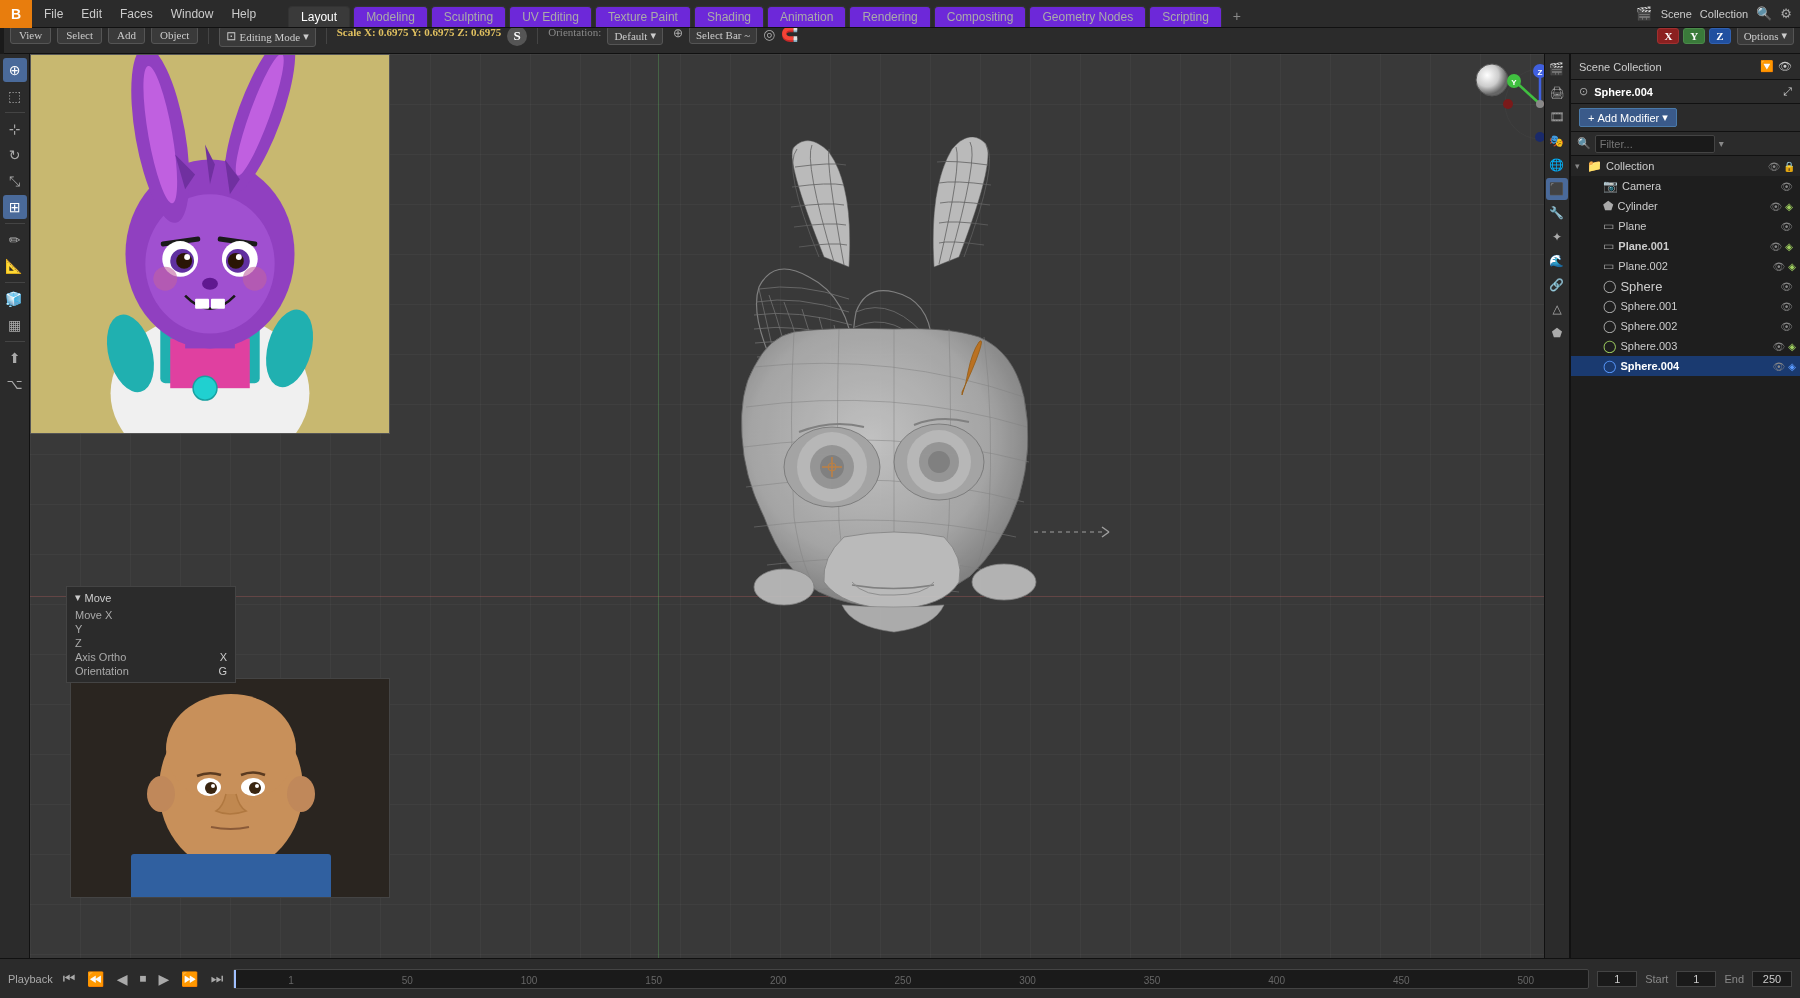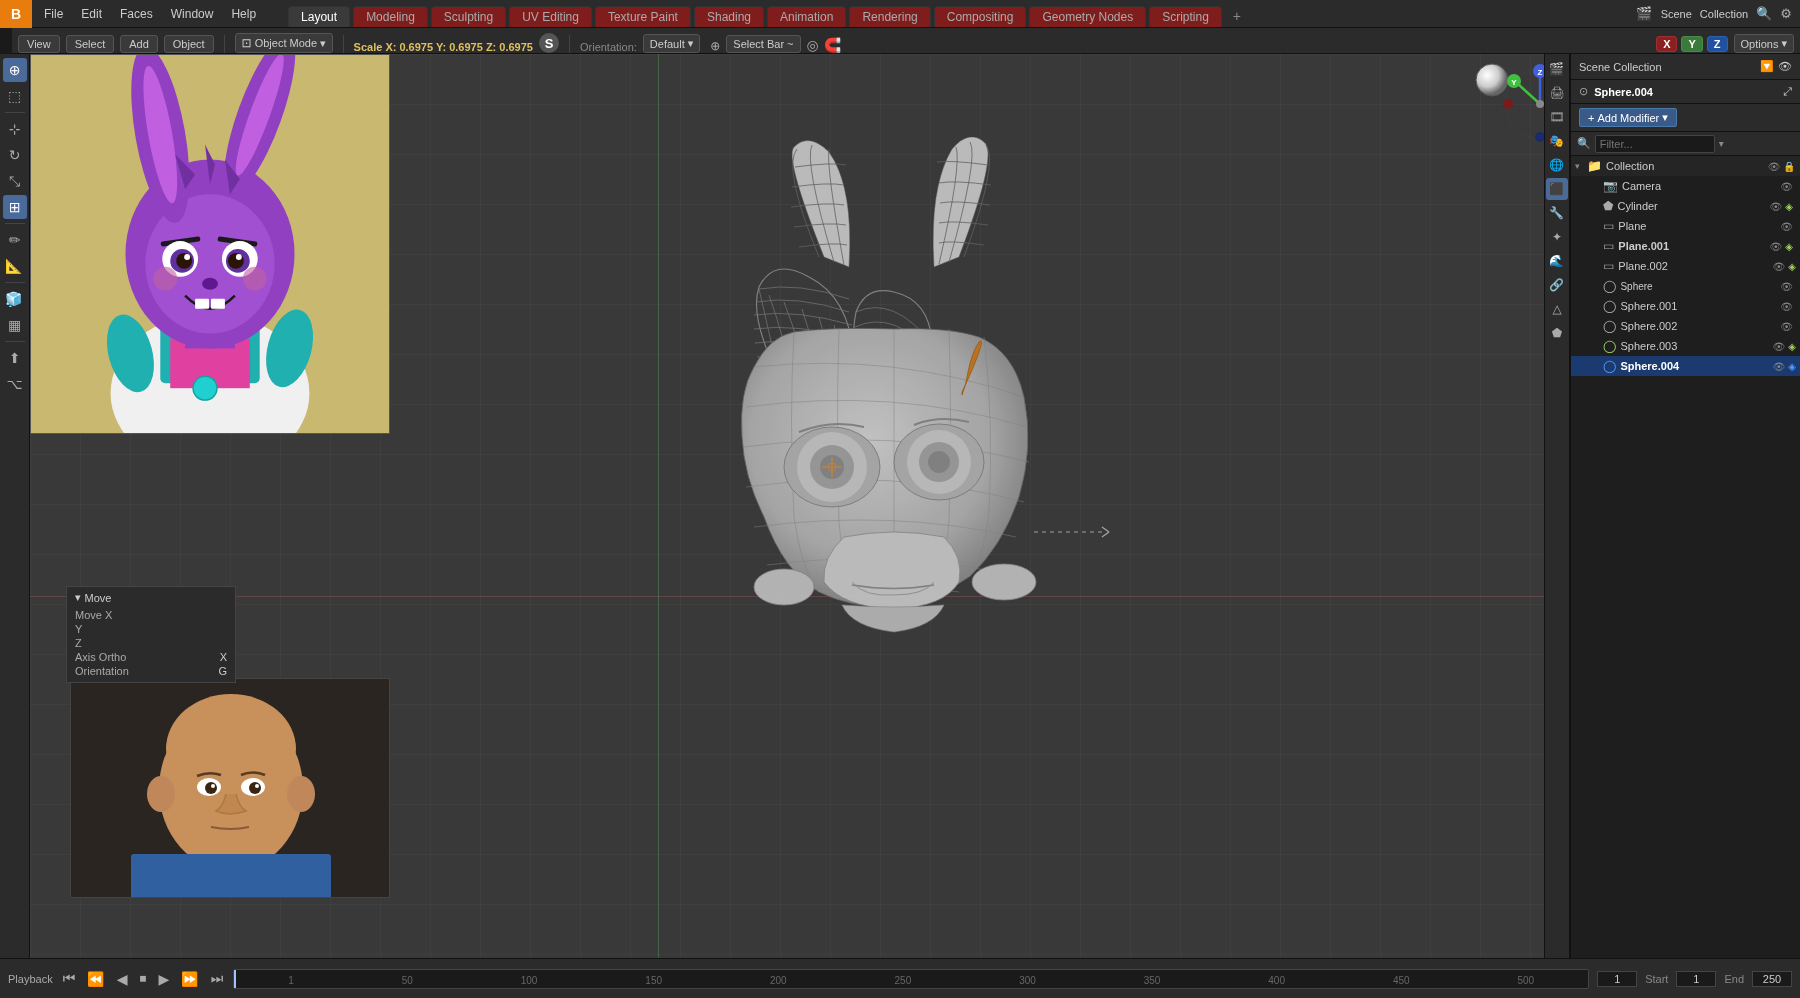--- a/index.html
+++ b/index.html
@@ -43,48 +43,49 @@
       color: #ccc;
       font-size: 12px;
       border-radius: 2px;
     }
     .ws-tab {
       padding: 3px 12px;
       font-size: 12px;
       color: #aaa;
       cursor: pointer;
       border-radius: 4px 4px 0 0;
-      background: #7f1d1d;
+      background: #6d28d9;
       margin-right: 2px;
       border: 1px solid #333;
       border-bottom: none;
     }
     .ws-tab.active {
       background: #3a3a3a;
       color: #fff;
     }
     .ws-tab-plus {
       padding: 3px 8px;
       font-size: 14px;
       color: #888;
       cursor: pointer;
     }
 
     
     #header-bar {
       position: absolute;
-      top: 26px; left: 12px; right: 0;
+      top: 26px; left: 4px; right: 0;
       height: 28px;
       background: #2b2b2b;
       display: flex;
-      align-items: flex-end;
+      align-items: flex-start;
       padding: 0 6px;
       gap: 6px;
       z-index: 98;
       border-bottom: 1px solid #111;
+      font-family: Liberation Serif, serif;
     }
     .header-btn {
       padding: 2px 8px;
       background: #3a3a3a;
       border: 1px solid #555;
       color: #ccc;
       font-size: 11px;
       border-radius: 3px;
       cursor: pointer;
     }
@@ -475,21 +476,21 @@
 <div id="header-bar">
 
   <div class="header-btn">View</div>
   <div class="header-btn">Select</div>
   <div class="header-btn">Add</div>
   <div class="header-btn">Object</div>
   <div class="header-separator"></div>
 
   <div class="header-dropdown">
     <span style="font-size:12px;">⊡</span>
-    <span>Object Mode</span>
+    <span>Editing Mode</span>
     <span>▾</span>
   </div>
 
   <div class="header-separator"></div>
 
   <span class="transform-label">Scale X: 0.6975  Y: 0.6975  Z: 0.6975</span>
 
   <div class="s-letter">S</div>
 
   <div class="header-separator"></div>
@@ -949,21 +950,21 @@
       <span style="width:12px;"></span>
       <span style="font-size:12px; margin-right:4px; color:#aaa;">▭</span>
       <span style="font-size:11px; color:#ccc; flex:1;">Plane.002</span>
       <span style="font-size:10px; color:#888; margin-right:3px;">👁</span>
       <span style="font-size:10px; color:#a0d060;">◈</span>
     </div>
 
     <div class="sc-item" style="padding-left:20px;">
       <span style="width:12px;"></span>
       <span style="font-size:12px; margin-right:4px; color:#aaa;">◯</span>
-      <span style="font-size:10px; color:#ccc; flex:1;">Sphere</span>
+      <span style="font-size:13px; color:#ccc; flex:1;">Sphere</span>
       <span style="font-size:10px; color:#888; margin-right:3px;">👁</span>
     </div>
 
     <div class="sc-item" style="padding-left:20px;">
       <span style="width:12px;"></span>
       <span style="font-size:12px; margin-right:4px; color:#aaa;">◯</span>
       <span style="font-size:11px; color:#ccc; flex:1;">Sphere.001</span>
       <span style="font-size:10px; color:#888; margin-right:3px;">👁</span>
     </div>
 

